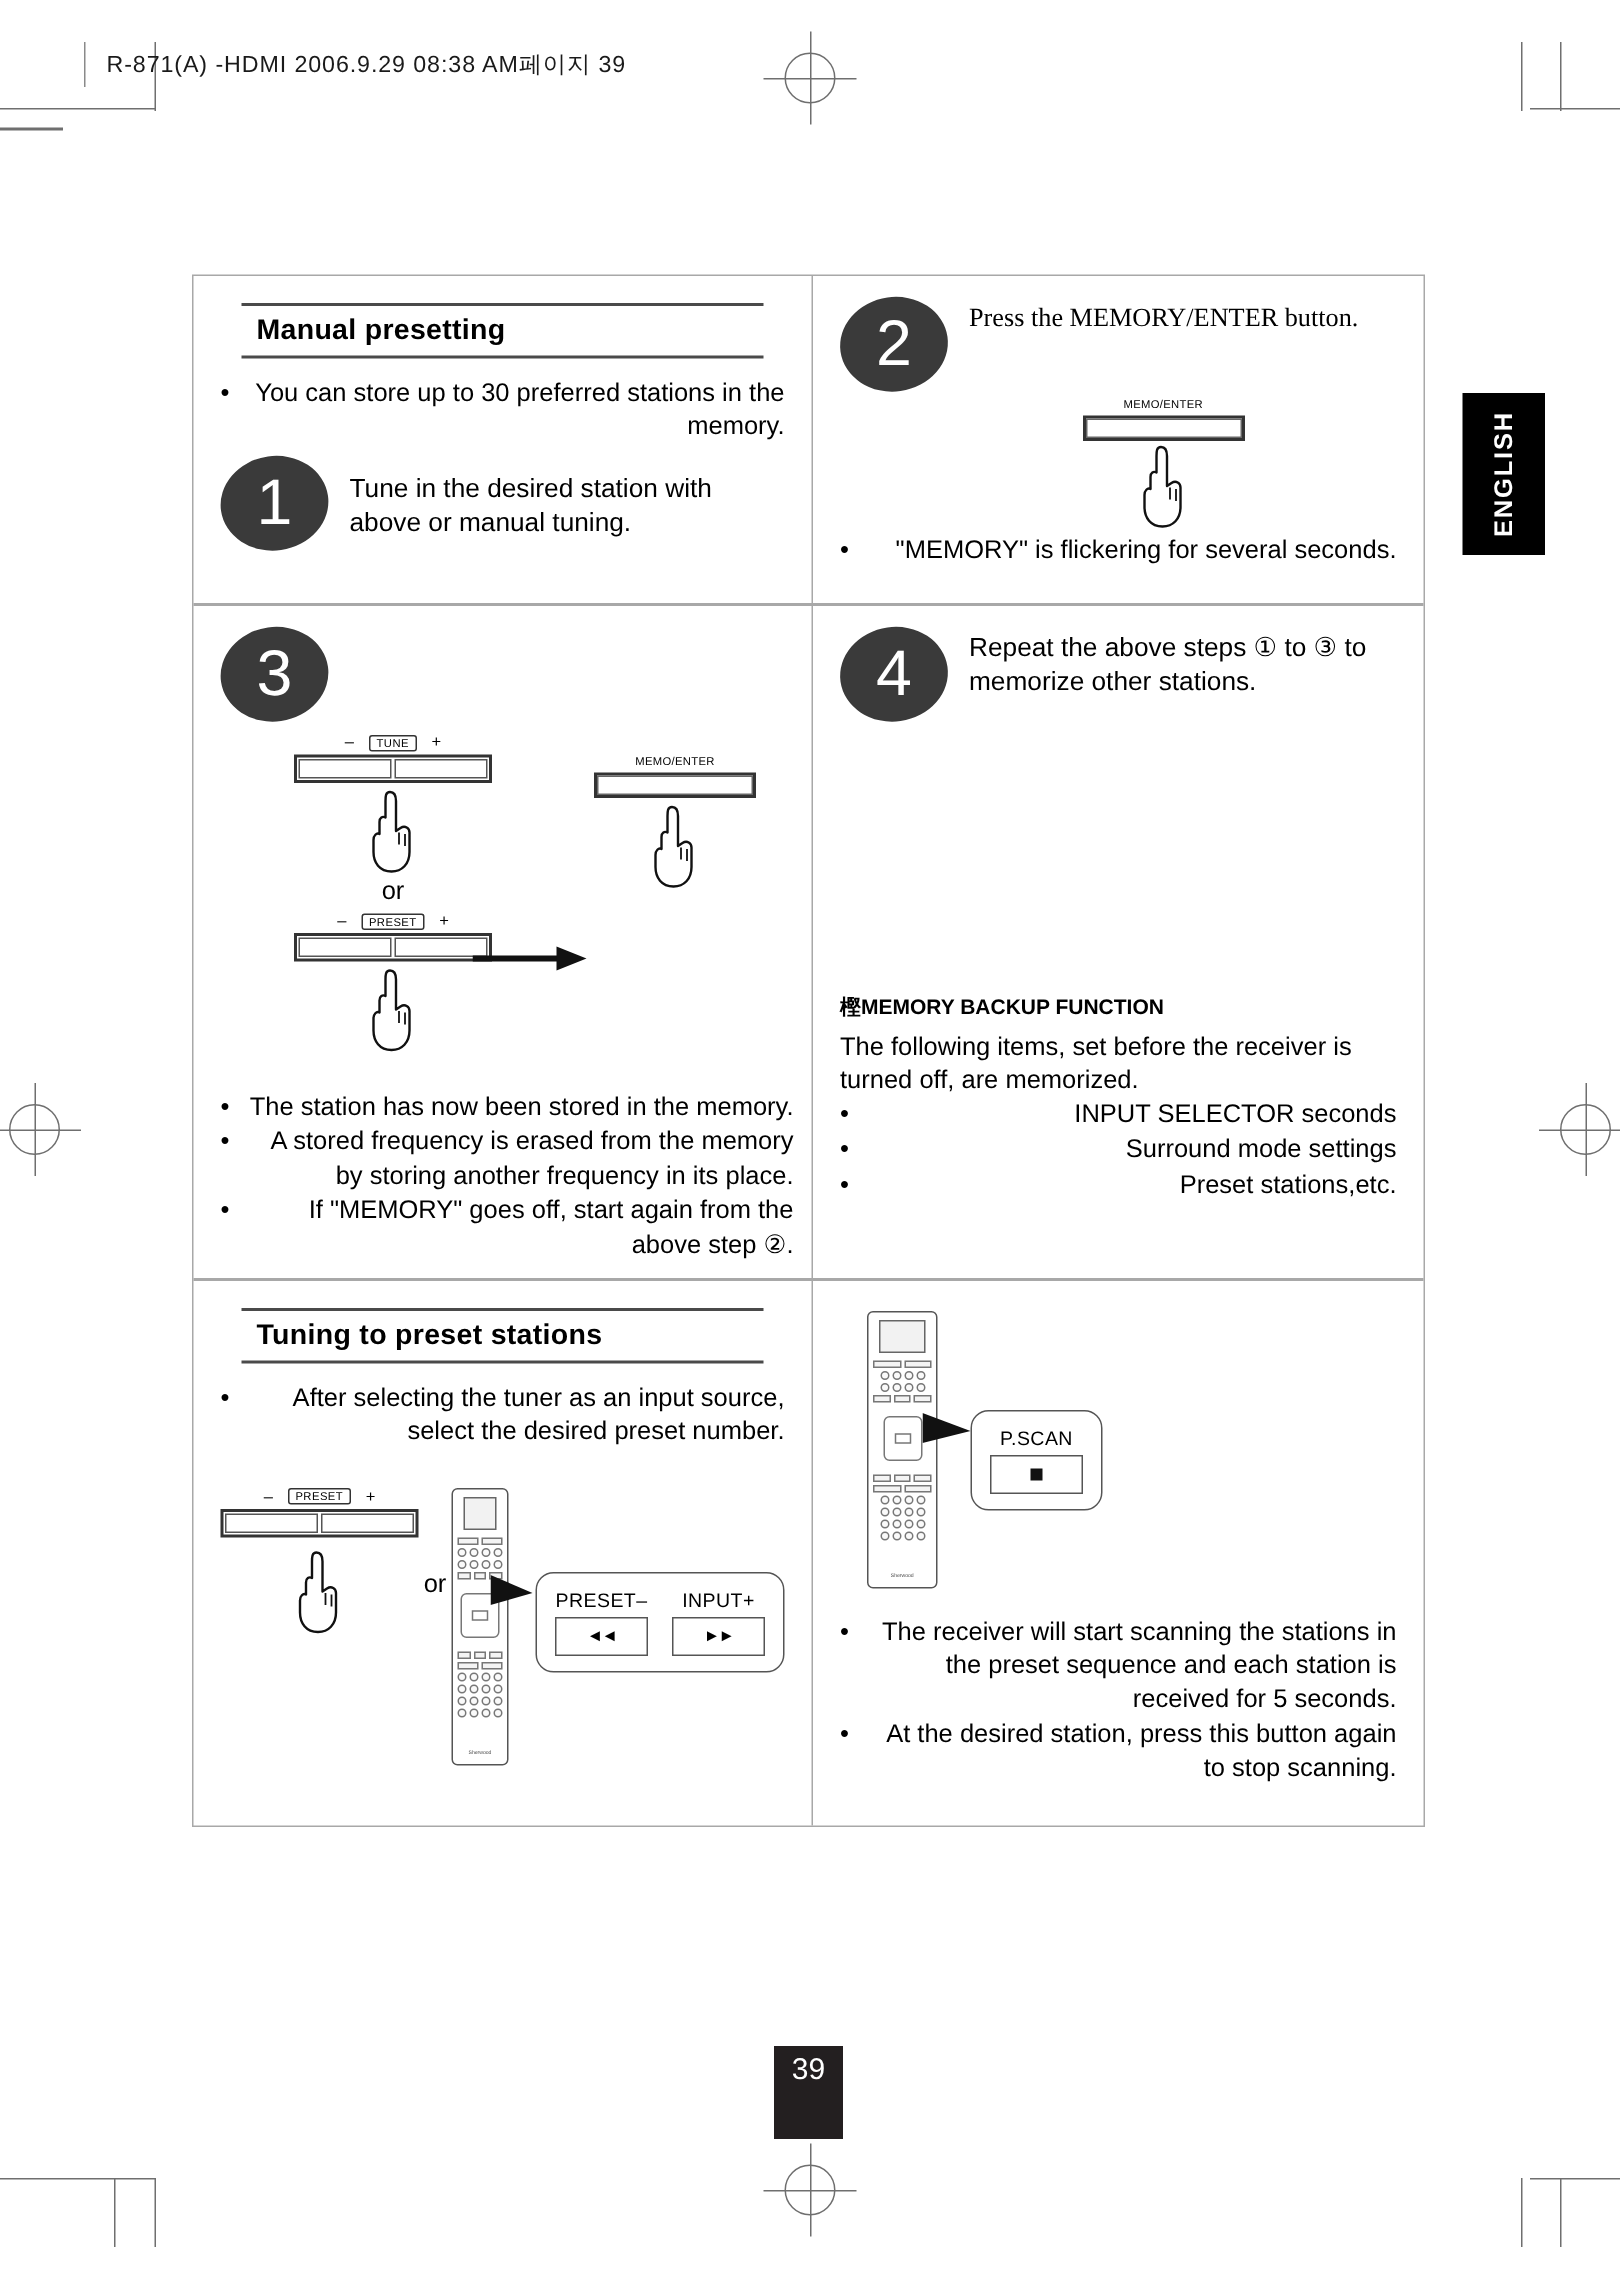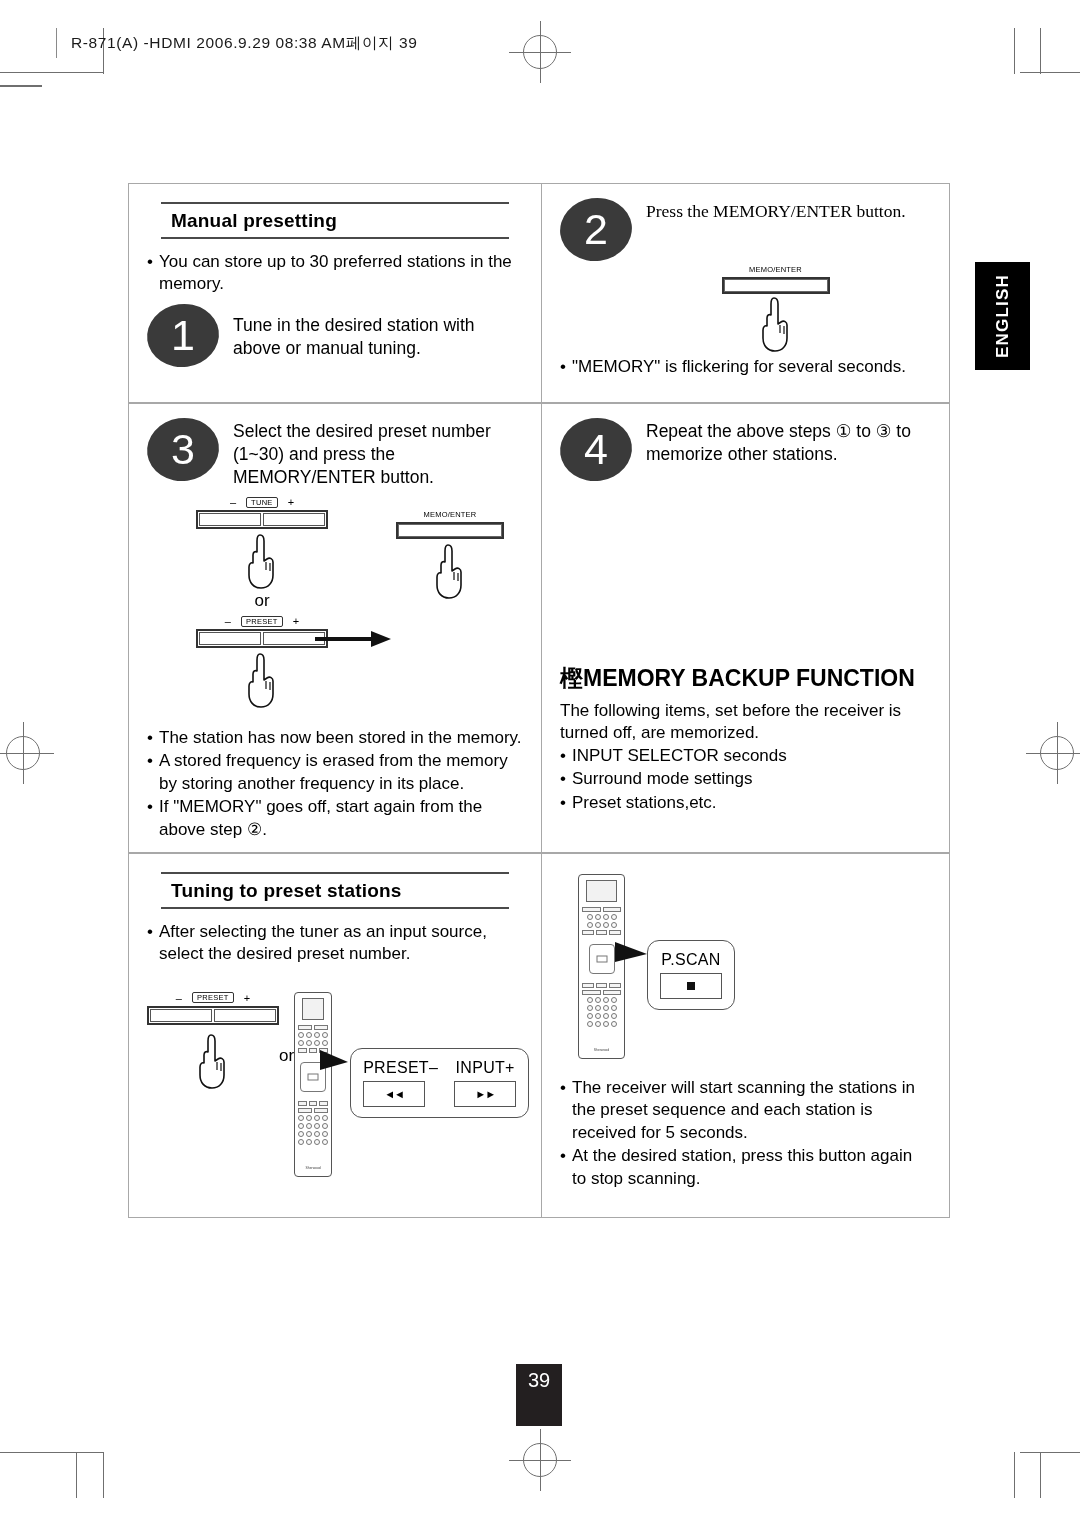--- a/index.html
+++ b/index.html
@@ -76,21 +76,21 @@
     border-bottom: 2px solid #4a4a4a;
     font-size: 19px; font-weight: bold; letter-spacing: .2px;
   }
 
   
   .bul {
     display: flex; font-size: 17px; line-height: 1.32;
     margin: 0 0 1px 0;
   }
   .bul .dot { width: 12px; flex: none; }
-  .bul .txt { flex: 1; }
+  .bul .txt { flex: 1; text-align: right; }
   .plain { font-size: 17px; line-height: 1.32; }
 
   
   .step {
     display: flex; align-items: flex-start; gap: 14px;
   }
   .badge {
     flex: none;
     width: 72px; height: 63px;
     background: #3a3a3a;
@@ -180,21 +180,21 @@
   }
 
   
   .callout {
     border: 1.5px solid #555; border-radius: 12px;
     background: #fff; padding: 10px 12px;
     display: flex; gap: 16px; align-items: center;
   }
   .callout .ckey { text-align: center; }
   .callout .ckey .ctitle {
-    font-size: 16px; letter-spacing: .3px; margin-bottom: 4px;
+    font-size: 13px; letter-spacing: .3px; margin-bottom: 4px;
   }
   .callout .ckey .cbtn {
     width: 62px; height: 26px;
     border: 1.5px solid #555; background: #fff;
     display: flex; align-items: center; justify-content: center;
     font-size: 11px; letter-spacing: -1px;
   }
   .callout .ckey .cbtn .sq {
     width: 8px; height: 8px; background: #111;
   }
@@ -288,21 +288,20 @@
     </div>
   </div>
 
   <div class="row row-2">
 
     <div class="cell left">
       <div class="step">
         <div class="badge">
           <span>3</span>
         </div>
-        <div class="step-txt" style="padding-top:2px;">Select the desired preset number (1~30) and press the MEMORY/ENTER button.</div>
       </div>
 
       <div style="display:flex;align-items:flex-start;margin-top:8px;">
 
         <div style="width:230px;display:flex;flex-direction:column;align-items:center;">
           <div class="rocker">
             <div class="caps">
               <span class="pm">–</span>
               <span class="nm">TUNE</span>
               <span class="pm">+</span>
@@ -384,21 +383,21 @@
 
     <div class="cell right">
       <div class="step">
         <div class="badge">
           <span>4</span>
         </div>
         <div class="step-txt" style="padding-top:2px;">Repeat the above steps ① to ③ to memorize other stations.</div>
       </div>
 
       <div style="margin-top:182px;">
-        <div style="font-size:23px;font-weight:bold;margin-bottom:6px;">樫MEMORY BACKUP FUNCTION</div>
+        <div style="font-size:14px;font-weight:bold;margin-bottom:6px;">樫MEMORY BACKUP FUNCTION</div>
         <div class="plain">The following items, set before the receiver is turned off, are memorized.</div>
         <div class="bul">
           <span class="dot">•</span>
           <span class="txt">INPUT SELECTOR seconds</span>
         </div>
         <div class="bul">
           <span class="dot">•</span>
           <span class="txt">Surround mode settings</span>
         </div>
         <div class="bul">

